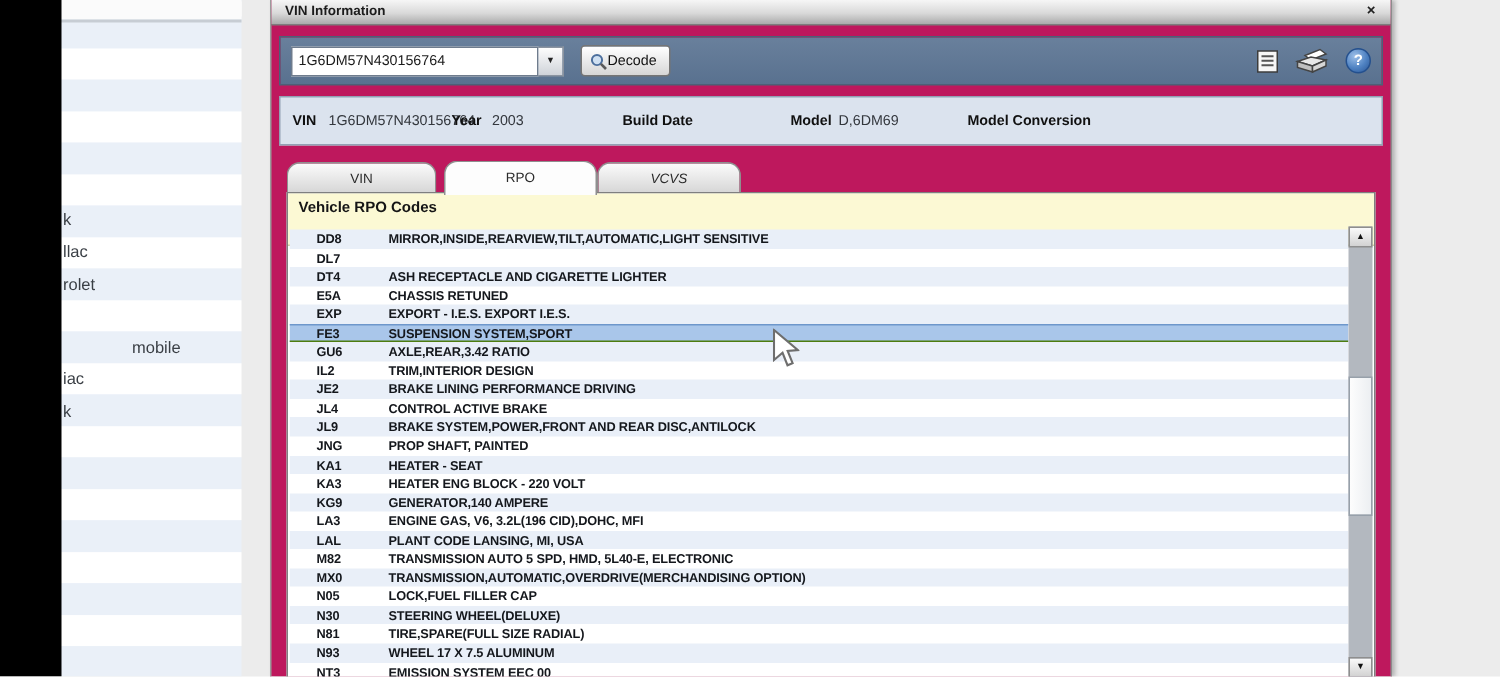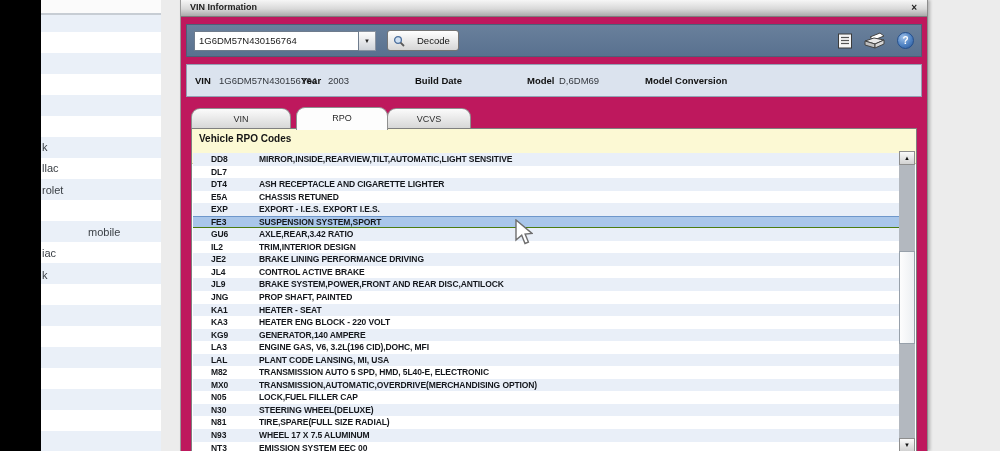--- a/index.html
+++ b/index.html
@@ -35,21 +35,21 @@
     background:linear-gradient(#69809c,#59718f);
     border:1px solid #4d6077; display:flex; align-items:center; padding:0 7px; }
   .combo{ display:flex; height:20px; }
   .combo-field{ width:165px; height:20px; border:1px solid #6f7c8d; background:#fff;
     font-size:9.5px; color:#1a1a1a; padding:0 4px; line-height:18px; font-family:inherit; }
   .combo-btn{ width:17px; height:20px; background:linear-gradient(#fdfdfd,#cfd3d9);
     border:1px solid #8a93a0; border-left:none; font-size:6px; color:#222;
     display:flex; align-items:center; justify-content:center; }
   .decode-btn{ margin-left:11px; height:21px; padding:0 8px 0 5px; border-radius:3px;
     border:1px solid #757575; background:linear-gradient(#ffffff,#d6d6d6);
-    display:flex; align-items:center; gap:12px; font-size:9.5px; color:#111;
+    display:flex; align-items:center; gap:0; font-size:9.5px; color:#111;
     font-family:inherit; }
   .band-icons{ margin-left:auto; display:flex; align-items:center; gap:9px; }
   .help-icon{ width:17px; height:17px; border-radius:50%;
     background:radial-gradient(circle at 35% 30%,#9dbfe8,#4f82c2 55%,#2a5696);
     border:1px solid #24508e; color:#fff; font-size:10px; font-weight:bold;
     display:flex; align-items:center; justify-content:center; }
 
   .infobar{ position:absolute; left:5px; right:5px; top:64px; height:33px;
     background:#dbe3ee; border:1px solid #93a1b4; }
   .infobar span{ position:absolute; top:10px; font-size:9.5px; white-space:nowrap; }
@@ -58,21 +58,21 @@
   .f1l{left:8px;} .f1v{left:32px;} .f2l{left:114px;} .f2v{left:141px;}
   .f3l{left:228px;} .f3v{left:282px;} .f4l{left:340px;} .f4v{left:372px;}
   .f5l{left:458px;} .f5v{left:548px;}
 
   .tabs{ position:absolute; left:10px; top:107px; height:22px; right:10px; }
   .tab{ position:absolute; top:1px; height:20px; width:100px;
     background:linear-gradient(#fbfbfb,#d7d7d7); border:1px solid #8f8f8f; border-bottom:none;
     border-radius:9px 9px 0 0; font-size:9px; color:#2b2b2b; text-align:center;
     line-height:20px; z-index:1; }
   .tab.active{ top:0; height:23px; background:#fdfdfd; z-index:3; font-weight:normal; }
-  .tab1{ left:0; } .tab2{ left:105px; width:92px; } .tab3{ left:196px; width:84px; }
+  .tab1{ left:0; } .tab2{ left:105px; width:102px; } .tab3{ left:207px; width:96px;font-style:italic; }
 
   .panel{ position:absolute; left:10px; right:10px; top:128px; bottom:-2px;
     background:#fff; border:1px solid #7f7f7f; z-index:2; }
   .panel-header{ height:35px; background:#fcf9d4; border-bottom:1px solid #cfcba0;
     font-size:10px; font-weight:bold; color:#151515; line-height:20px; padding-left:7px; }
 
   .list{ position:absolute; left:1px; right:17px; top:22px; bottom:0; overflow:hidden;
     padding-top:2px; }
   .row{ position:relative; height:12.55px; font-size:8.5px; font-weight:bold;
     letter-spacing:-0.1px; color:#14171c; white-space:nowrap; }

